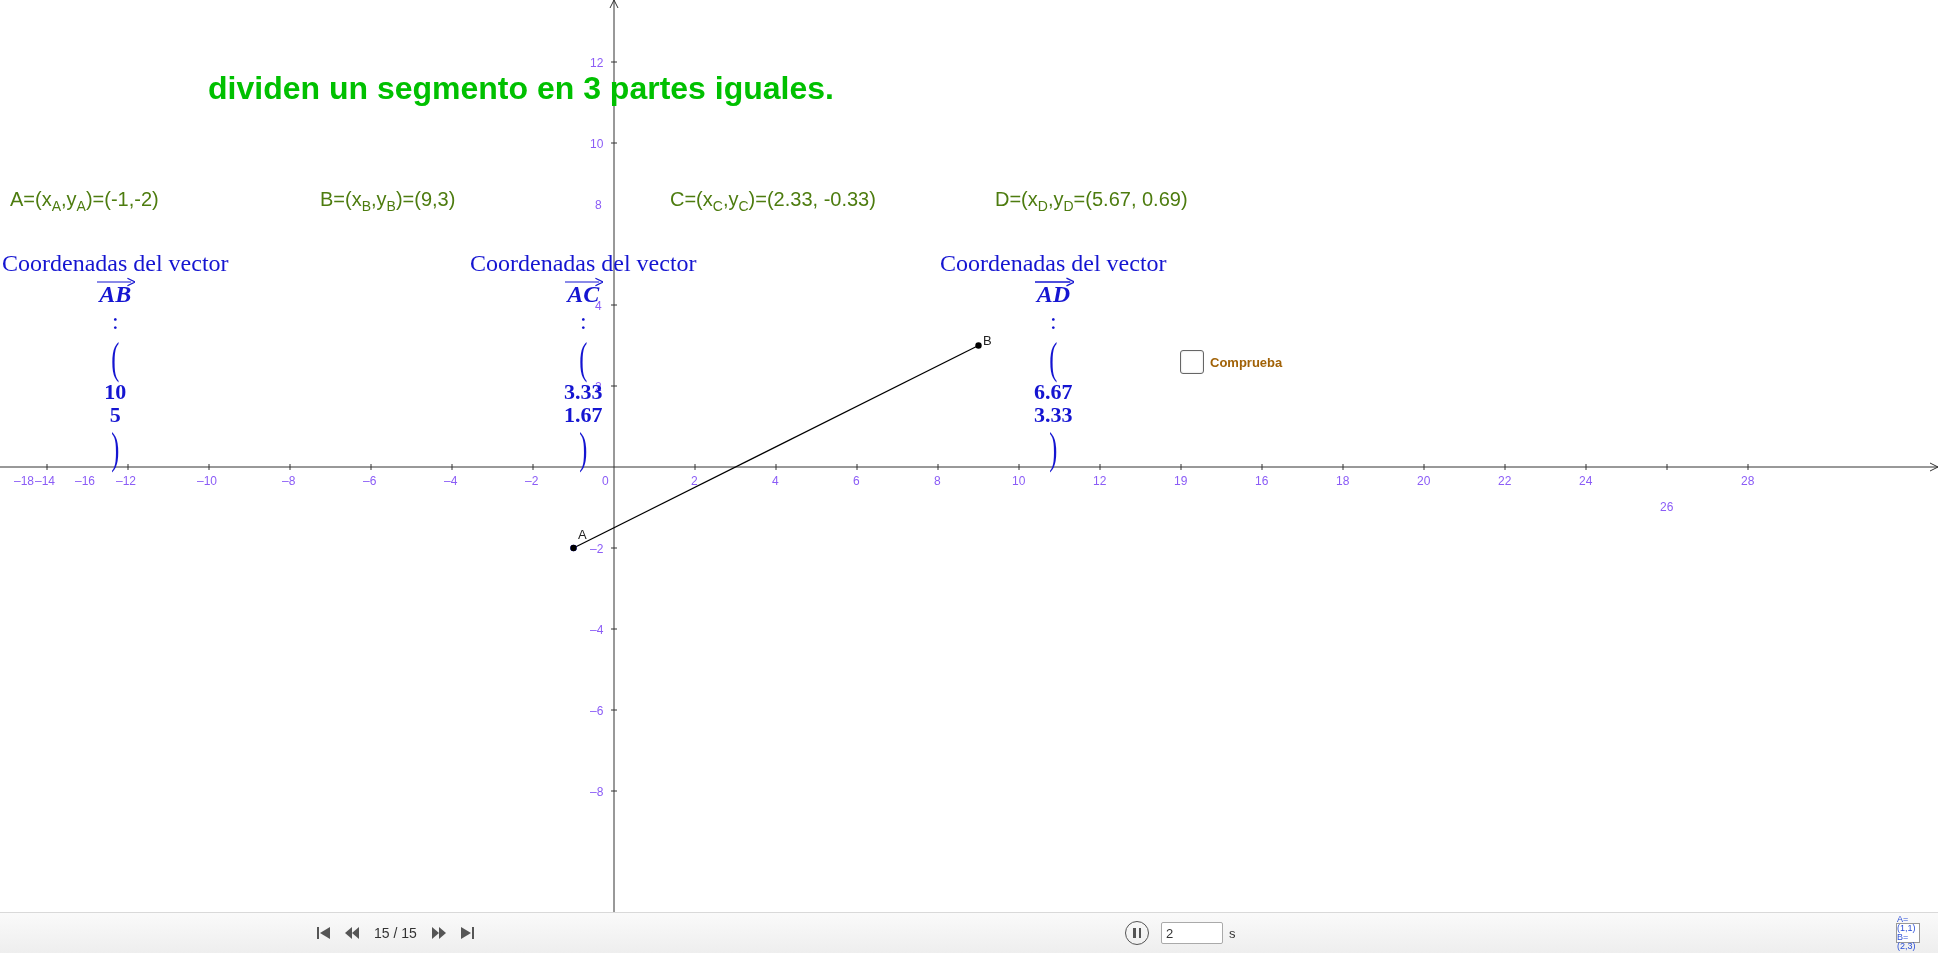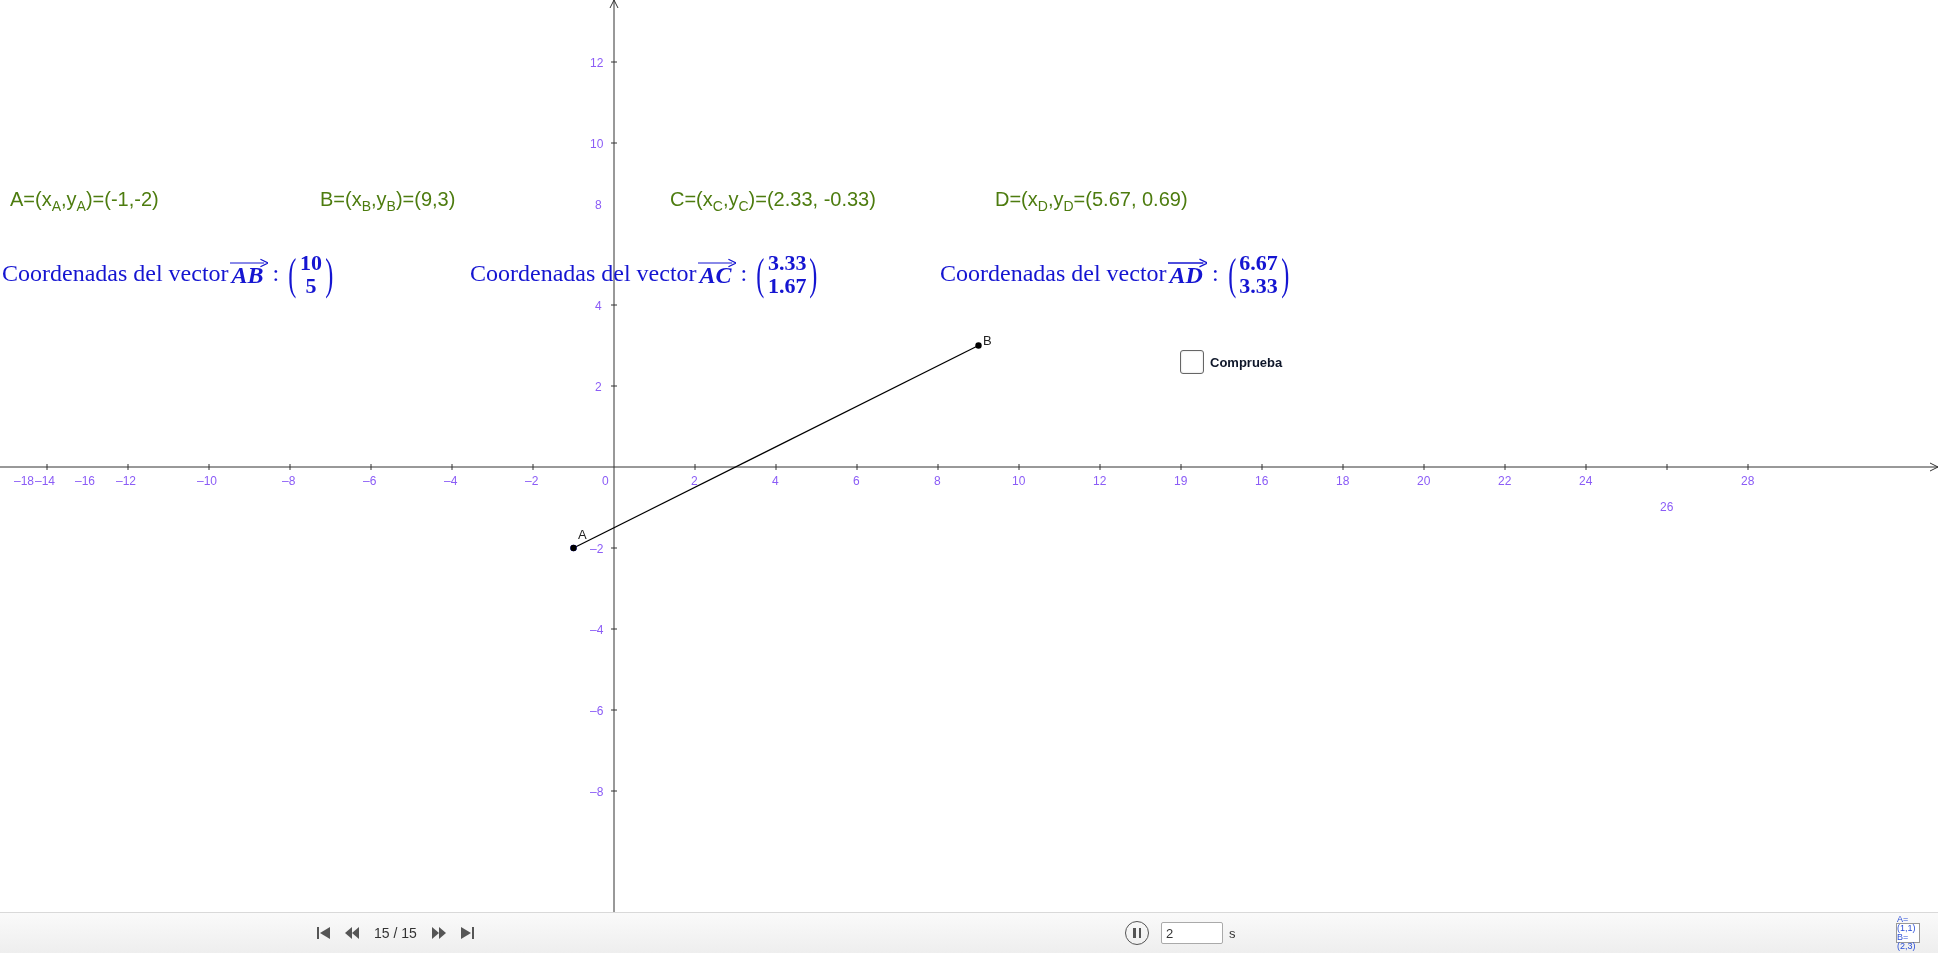--- a/index.html
+++ b/index.html
@@ -37,21 +37,21 @@
     font-size:14px;
     vertical-align:sub;
   }
   .vec-label{
     position:absolute;
     color:#1515d1;
     font-family:"Times New Roman",serif;
     font-size:24px;
     white-space:nowrap;
   }
-  .vec-main{display:inline-flex;align-items:center;}
+  .vec-main{display:inline-flex;align-items:center;flex-direction:column;}
   .overarrow{
     display:inline-block;
     position:relative;
     font-style:italic;
     font-weight:bold;
     padding-top:4px;
     margin:0 3px;
   }
   .overarrow .arrowline{
     position:absolute;
@@ -96,21 +96,21 @@
     align-items:center;
   }
   .checkbox-box{
     width:22px;height:22px;
     border:1px solid #666;
     border-radius:3px;
     background:#fff;
     box-shadow:inset 0 0 2px rgba(0,0,0,0.2);
   }
   .checkbox-label{
-    color:#0f172a;
+    color:#a16207;
     font-size:13px;
     font-weight:bold;
     margin-left:6px;
   }
   
   .toolbar{
     position:absolute;
     left:0;bottom:0;width:1938px;height:40px;
     background:linear-gradient(#fafafa,#eeeeee);
     border-top:1px solid #d9d9d9;
@@ -250,20 +250,21 @@
   <div class="axis-tick" style="left:590px;top:137px">10</div>
   <div class="axis-tick" style="left:590px;top:56px">12</div>
   <div class="axis-tick" style="left:590px;top:542px">–2</div>
   <div class="axis-tick" style="left:590px;top:623px">–4</div>
   <div class="axis-tick" style="left:590px;top:704px">–6</div>
   <div class="axis-tick" style="left:590px;top:785px">–8</div>
 
   <div class="pt-label" style="left:578px;top:527px">A</div>
   <div class="pt-label" style="left:983px;top:333px">B</div>
 
+  <div class="title" style="left:208px;top:72px">dividen un segmento en  3 partes iguales.</div>
 
   <div class="pt-def" style="left:10px;top:170px">
     <span>A=(x</span><sub>A</sub><span>,y</span><sub>A</sub><span>)=(-1,-2)</span>
   </div>
   <div class="pt-def" style="left:320px;top:170px">
     <span>B=(x</span><sub>B</sub><span>,y</span><sub>B</sub><span>)=(9,3)</span>
   </div>
   <div class="pt-def" style="left:670px;top:170px">
     <span>C=(x</span><sub>C</sub><span>,y</span><sub>C</sub><span>)=(2.33, -0.33)</span>
   </div>

